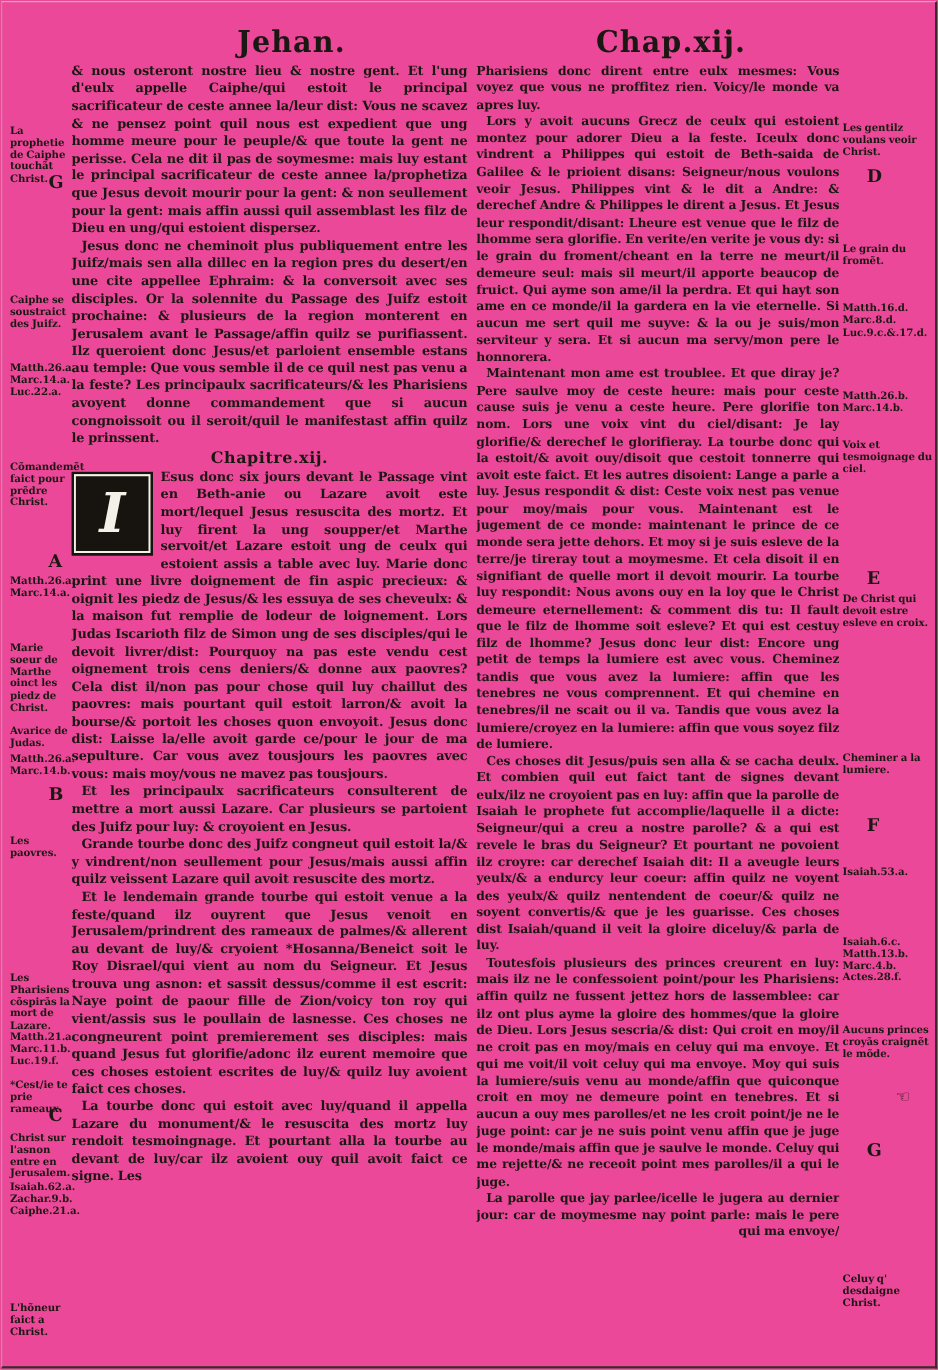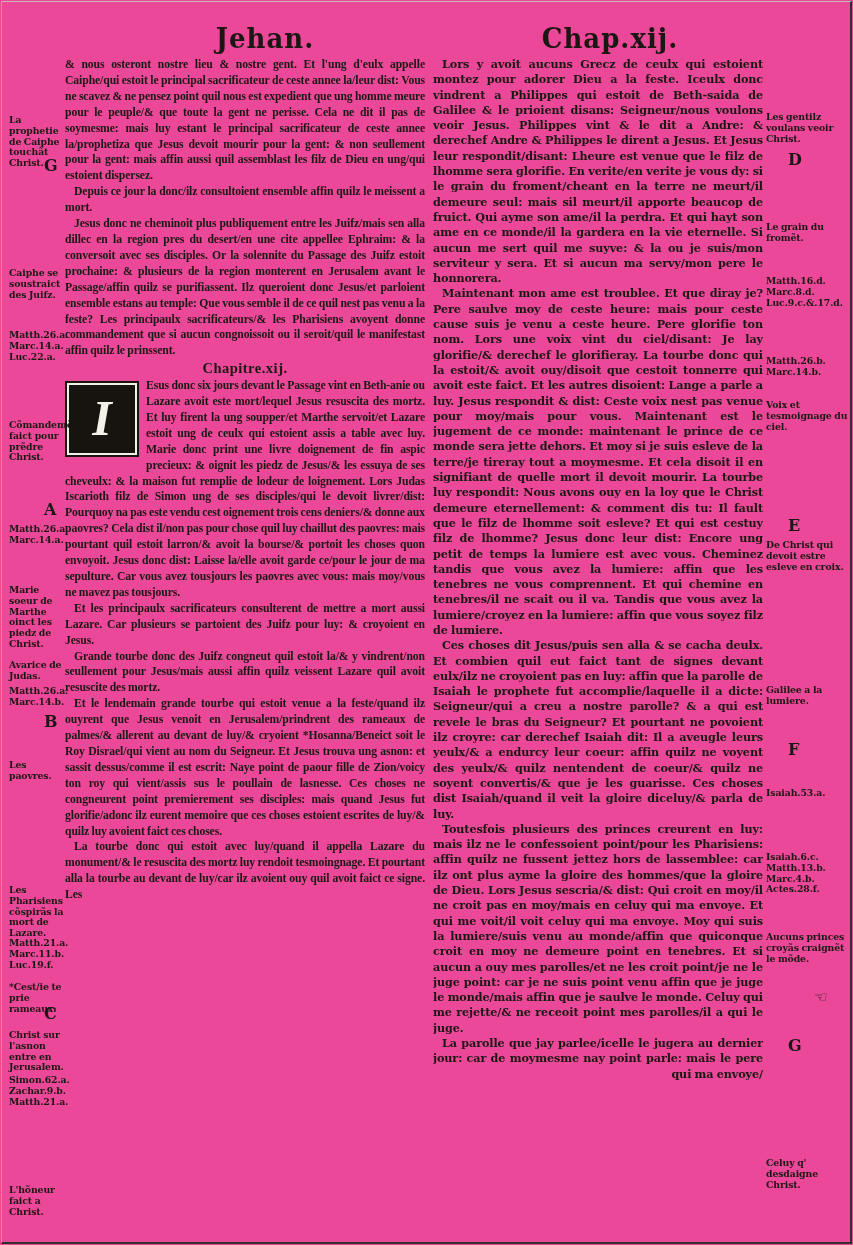--- a/index.html
+++ b/index.html
@@ -22,21 +22,21 @@
   .running-title{
     position:absolute; top:24px; font-size:26px; letter-spacing:1px;
     transform:scaleY(1.05);
   }
   #title-left{left:180px; width:170px; text-align:center;}
   #title-right{left:520px; width:180px; text-align:center;}
   .col{
     position:absolute; top:57px; height:1180px; overflow:hidden;
     text-align:justify;
   }
-  #col-left{left:65px;  width:360px; font-size:11.7px; line-height:15.9px;font-family:Liberation Serif, serif;}
+  #col-left{left:65px;  width:360px; font-size:11.7px; line-height:15.9px;}
   #col-right{left:433px; width:330px; font-size:11.2px; line-height:15.3px;}
   .col p{margin:0; text-indent:9px; word-spacing:-0.5px; letter-spacing:-0.1px;}
   .col p.nodent{text-indent:0;}
   .col p.hang-last{text-align-last:right;}
   .chap-head{
     margin:2px 0 1px 0; text-align:center; font-size:14.5px; letter-spacing:0.5px;
   }
   .dropcap{
     float:left; width:70px; height:72px; margin:3px 7px 1px 0;
     background:#17140f; color:#f4f1e8;
@@ -65,33 +65,33 @@
 <body>
 
 <div id="page">
   <div class="frame"></div>
 
   <div id="title-left" class="running-title">Jehan.</div>
   <div id="title-right" class="running-title">Chap.xij.</div>
 
   <div id="col-left" class="col">
     <p class="nodent">&amp; nous osteront nostre lieu &amp; nostre gent. Et l'ung d'eulx appelle Caiphe/qui estoit le principal sacrificateur de ceste annee la/leur dist: Vous ne scavez &amp; ne pensez point quil nous est expedient que ung homme meure pour le peuple/&amp; que toute la gent ne perisse. Cela ne dit il pas de soymesme: mais luy estant le principal sacrificateur de ceste annee la/prophetiza que Jesus devoit mourir pour la gent: &amp; non seullement pour la gent: mais affin aussi quil assemblast les filz de Dieu en ung/qui estoient dispersez.</p>
-    <p>Depuis ce jour la donc/ilz consultoient ensemble affin quilz le meissent a mort.</p>
     <p>Jesus donc ne cheminoit plus publiquement entre les Juifz/mais sen alla dillec en la region pres du desert/en une cite appellee Ephraim: &amp; la conversoit avec ses disciples. Or la solennite du Passage des Juifz estoit prochaine: &amp; plusieurs de la region monterent en Jerusalem avant le Passage/affin quilz se purifiassent. Ilz queroient donc Jesus/et parloient ensemble estans au temple: Que vous semble il de ce quil nest pas venu a la feste? Les principaulx sacrificateurs/&amp; les Pharisiens avoyent donne commandement que si aucun congnoissoit ou il seroit/quil le manifestast affin quilz le prinssent.</p>
     <div class="chap-head">Chapitre.xij.</div>
     <p class="nodent">
       <span class="dropcap">I</span><span>Esus donc six jours devant le Passage vint en Beth-anie ou Lazare avoit este mort/lequel Jesus resuscita des mortz. Et luy firent la ung soupper/et Marthe servoit/et Lazare estoit ung de ceulx qui estoient assis a table avec luy. Marie donc print une livre doignement de fin aspic precieux: &amp; oignit les piedz de Jesus/&amp; les essuya de ses cheveulx: &amp; la maison fut remplie de lodeur de loignement. Lors Judas Iscarioth filz de Simon ung de ses disciples/qui le devoit livrer/dist: Pourquoy na pas este vendu cest oignement trois cens deniers/&amp; donne aux paovres? Cela dist il/non pas pour chose quil luy chaillut des paovres: mais pourtant quil estoit larron/&amp; avoit la bourse/&amp; portoit les choses quon envoyoit. Jesus donc dist: Laisse la/elle avoit garde ce/pour le jour de ma sepulture. Car vous avez tousjours les paovres avec vous: mais moy/vous ne mavez pas tousjours.</span>
     </p>
     <p>Et les principaulx sacrificateurs consulterent de mettre a mort aussi Lazare. Car plusieurs se partoient des Juifz pour luy: &amp; croyoient en Jesus.</p>
     <p>Grande tourbe donc des Juifz congneut quil estoit la/&amp; y vindrent/non seullement pour Jesus/mais aussi affin quilz veissent Lazare quil avoit resuscite des mortz.</p>
     <p>Et le lendemain grande tourbe qui estoit venue a la feste/quand ilz ouyrent que Jesus venoit en Jerusalem/prindrent des rameaux de palmes/&amp; allerent au devant de luy/&amp; cryoient *Hosanna/Beneict soit le Roy Disrael/qui vient au nom du Seigneur. Et Jesus trouva ung asnon: et sassit dessus/comme il est escrit: Naye point de paour fille de Zion/voicy ton roy qui vient/assis sus le poullain de lasnesse. Ces choses ne congneurent point premierement ses disciples: mais quand Jesus fut glorifie/adonc ilz eurent memoire que ces choses estoient escrites de luy/&amp; quilz luy avoient faict ces choses.</p>
     <p>La tourbe donc qui estoit avec luy/quand il appella Lazare du monument/&amp; le resuscita des mortz luy rendoit tesmoingnage. Et pourtant alla la tourbe au devant de luy/car ilz avoient ouy quil avoit faict ce signe. Les</p>
   </div>
 
   <div id="col-right" class="col">
+    <p class="nodent">Pharisiens donc dirent entre eulx mesmes: Vous voyez que vous ne proffitez rien. Voicy/le monde va apres luy.</p>
     <p>Lors y avoit aucuns Grecz de ceulx qui estoient montez pour adorer Dieu a la feste. Iceulx donc vindrent a Philippes qui estoit de Beth-saida de Galilee &amp; le prioient disans: Seigneur/nous voulons veoir Jesus. Philippes vint &amp; le dit a Andre: &amp; derechef Andre &amp; Philippes le dirent a Jesus. Et Jesus leur respondit/disant: Lheure est venue que le filz de lhomme sera glorifie. En verite/en verite je vous dy: si le grain du froment/cheant en la terre ne meurt/il demeure seul: mais sil meurt/il apporte beaucop de fruict. Qui ayme son ame/il la perdra. Et qui hayt son ame en ce monde/il la gardera en la vie eternelle. Si aucun me sert quil me suyve: &amp; la ou je suis/mon serviteur y sera. Et si aucun ma servy/mon pere le honnorera.</p>
     <p>Maintenant mon ame est troublee. Et que diray je? Pere saulve moy de ceste heure: mais pour ceste cause suis je venu a ceste heure. Pere glorifie ton nom. Lors une voix vint du ciel/disant: Je lay glorifie/&amp; derechef le glorifieray. La tourbe donc qui la estoit/&amp; avoit ouy/disoit que cestoit tonnerre qui avoit este faict. Et les autres disoient: Lange a parle a luy. Jesus respondit &amp; dist: Ceste voix nest pas venue pour moy/mais pour vous. Maintenant est le jugement de ce monde: maintenant le prince de ce monde sera jette dehors. Et moy si je suis esleve de la terre/je tireray tout a moymesme. Et cela disoit il en signifiant de quelle mort il devoit mourir. La tourbe luy respondit: Nous avons ouy en la loy que le Christ demeure eternellement: &amp; comment dis tu: Il fault que le filz de lhomme soit esleve? Et qui est cestuy filz de lhomme? Jesus donc leur dist: Encore ung petit de temps la lumiere est avec vous. Cheminez tandis que vous avez la lumiere: affin que les tenebres ne vous comprennent. Et qui chemine en tenebres/il ne scait ou il va. Tandis que vous avez la lumiere/croyez en la lumiere: affin que vous soyez filz de lumiere.</p>
     <p>Ces choses dit Jesus/puis sen alla &amp; se cacha deulx. Et combien quil eut faict tant de signes devant eulx/ilz ne croyoient pas en luy: affin que la parolle de Isaiah le prophete fut accomplie/laquelle il a dicte: Seigneur/qui a creu a nostre parolle? &amp; a qui est revele le bras du Seigneur? Et pourtant ne povoient ilz croyre: car derechef Isaiah dit: Il a aveugle leurs yeulx/&amp; a endurcy leur coeur: affin quilz ne voyent des yeulx/&amp; quilz nentendent de coeur/&amp; quilz ne soyent convertis/&amp; que je les guarisse. Ces choses dist Isaiah/quand il veit la gloire diceluy/&amp; parla de luy.</p>
     <p>Toutesfois plusieurs des princes creurent en luy: mais ilz ne le confessoient point/pour les Pharisiens: affin quilz ne fussent jettez hors de lassemblee: car ilz ont plus ayme la gloire des hommes/que la gloire de Dieu. Lors Jesus sescria/&amp; dist: Qui croit en moy/il ne croit pas en moy/mais en celuy qui ma envoye. Et qui me voit/il voit celuy qui ma envoye. Moy qui suis la lumiere/suis venu au monde/affin que quiconque croit en moy ne demeure point en tenebres. Et si aucun a ouy mes parolles/et ne les croit point/je ne le juge point: car je ne suis point venu affin que je juge le monde/mais affin que je saulve le monde. Celuy qui me rejette/&amp; ne receoit point mes parolles/il a qui le juge.</p>
     <p class="hang-last">La parolle que jay parlee/icelle le jugera au dernier jour: car de moymesme nay point parle: mais le pere qui ma envoye/</p>
   </div>
 
   <div class="mnote left" style="top:115px">La prophetie de Caiphe touchãt Christ.</div>
   <div class="sletter left" style="top:158px">G</div>
   <div class="mnote left" style="top:268px">Caiphe se soustraict des Juifz.</div>
@@ -102,32 +102,32 @@
   <div class="mnote left" style="top:585px">Marie soeur de Marthe oinct les piedz de Christ.</div>
   <div class="mnote left" style="top:660px">Avarice de Judas.</div>
   <div class="mnote left" style="top:686px">Matth.26.a. Marc.14.b.</div>
   <div class="sletter left" style="top:714px">B</div>
   <div class="mnote left" style="top:760px">Les paovres.</div>
   <div class="mnote left" style="top:885px">Les Pharisiens cõspirãs la mort de Lazare.</div>
   <div class="mnote left" style="top:938px">Matth.21.a. Marc.11.b. Luc.19.f.</div>
   <div class="mnote left" style="top:982px">*Cest/ie te prie rameaux.</div>
   <div class="sletter left" style="top:1006px">C</div>
   <div class="mnote left" style="top:1030px">Christ sur l'asnon entre en Jerusalem.</div>
-  <div class="mnote left" style="top:1075px">Simon.62.a. Zachar.9.b. Matth.21.a.</div>
+  <div class="mnote left" style="top:1075px">Isaiah.62.a. Zachar.9.b. Caiphe.21.a.</div>
   <div class="mnote left" style="top:1185px">L'hõneur faict a Christ.</div>
 
   <div class="mnote right" style="top:112px">Les gentilz voulans veoir Christ.</div>
   <div class="sletter right" style="top:152px">D</div>
   <div class="mnote right" style="top:222px">Le grain du fromẽt.</div>
   <div class="mnote right" style="top:276px">Matth.16.d. Marc.8.d. Luc.9.c.&amp;.17.d.</div>
   <div class="mnote right" style="top:356px">Matth.26.b. Marc.14.b.</div>
   <div class="mnote right" style="top:400px">Voix et tesmoignage du ciel.</div>
   <div class="sletter right" style="top:518px">E</div>
   <div class="mnote right" style="top:540px">De Christ qui devoit estre esleve en croix.</div>
-  <div class="mnote right" style="top:685px">Galilee a la lumiere.</div>
+  <div class="mnote right" style="top:685px">Cheminer a la lumiere.</div>
   <div class="sletter right" style="top:742px">F</div>
   <div class="mnote right" style="top:788px">Isaiah.53.a.</div>
   <div class="mnote right" style="top:852px">Isaiah.6.c. Matth.13.b. Marc.4.b. Actes.28.f.</div>
   <div class="mnote right" style="top:932px">Aucuns princes croyãs craignẽt le mõde.</div>
   <div class="manicule" style="top:988px">☜</div>
   <div class="sletter right" style="top:1038px">G</div>
   <div class="mnote right" style="top:1158px">Celuy q' desdaigne Christ.</div>
 </div>
 
 </body></html>

